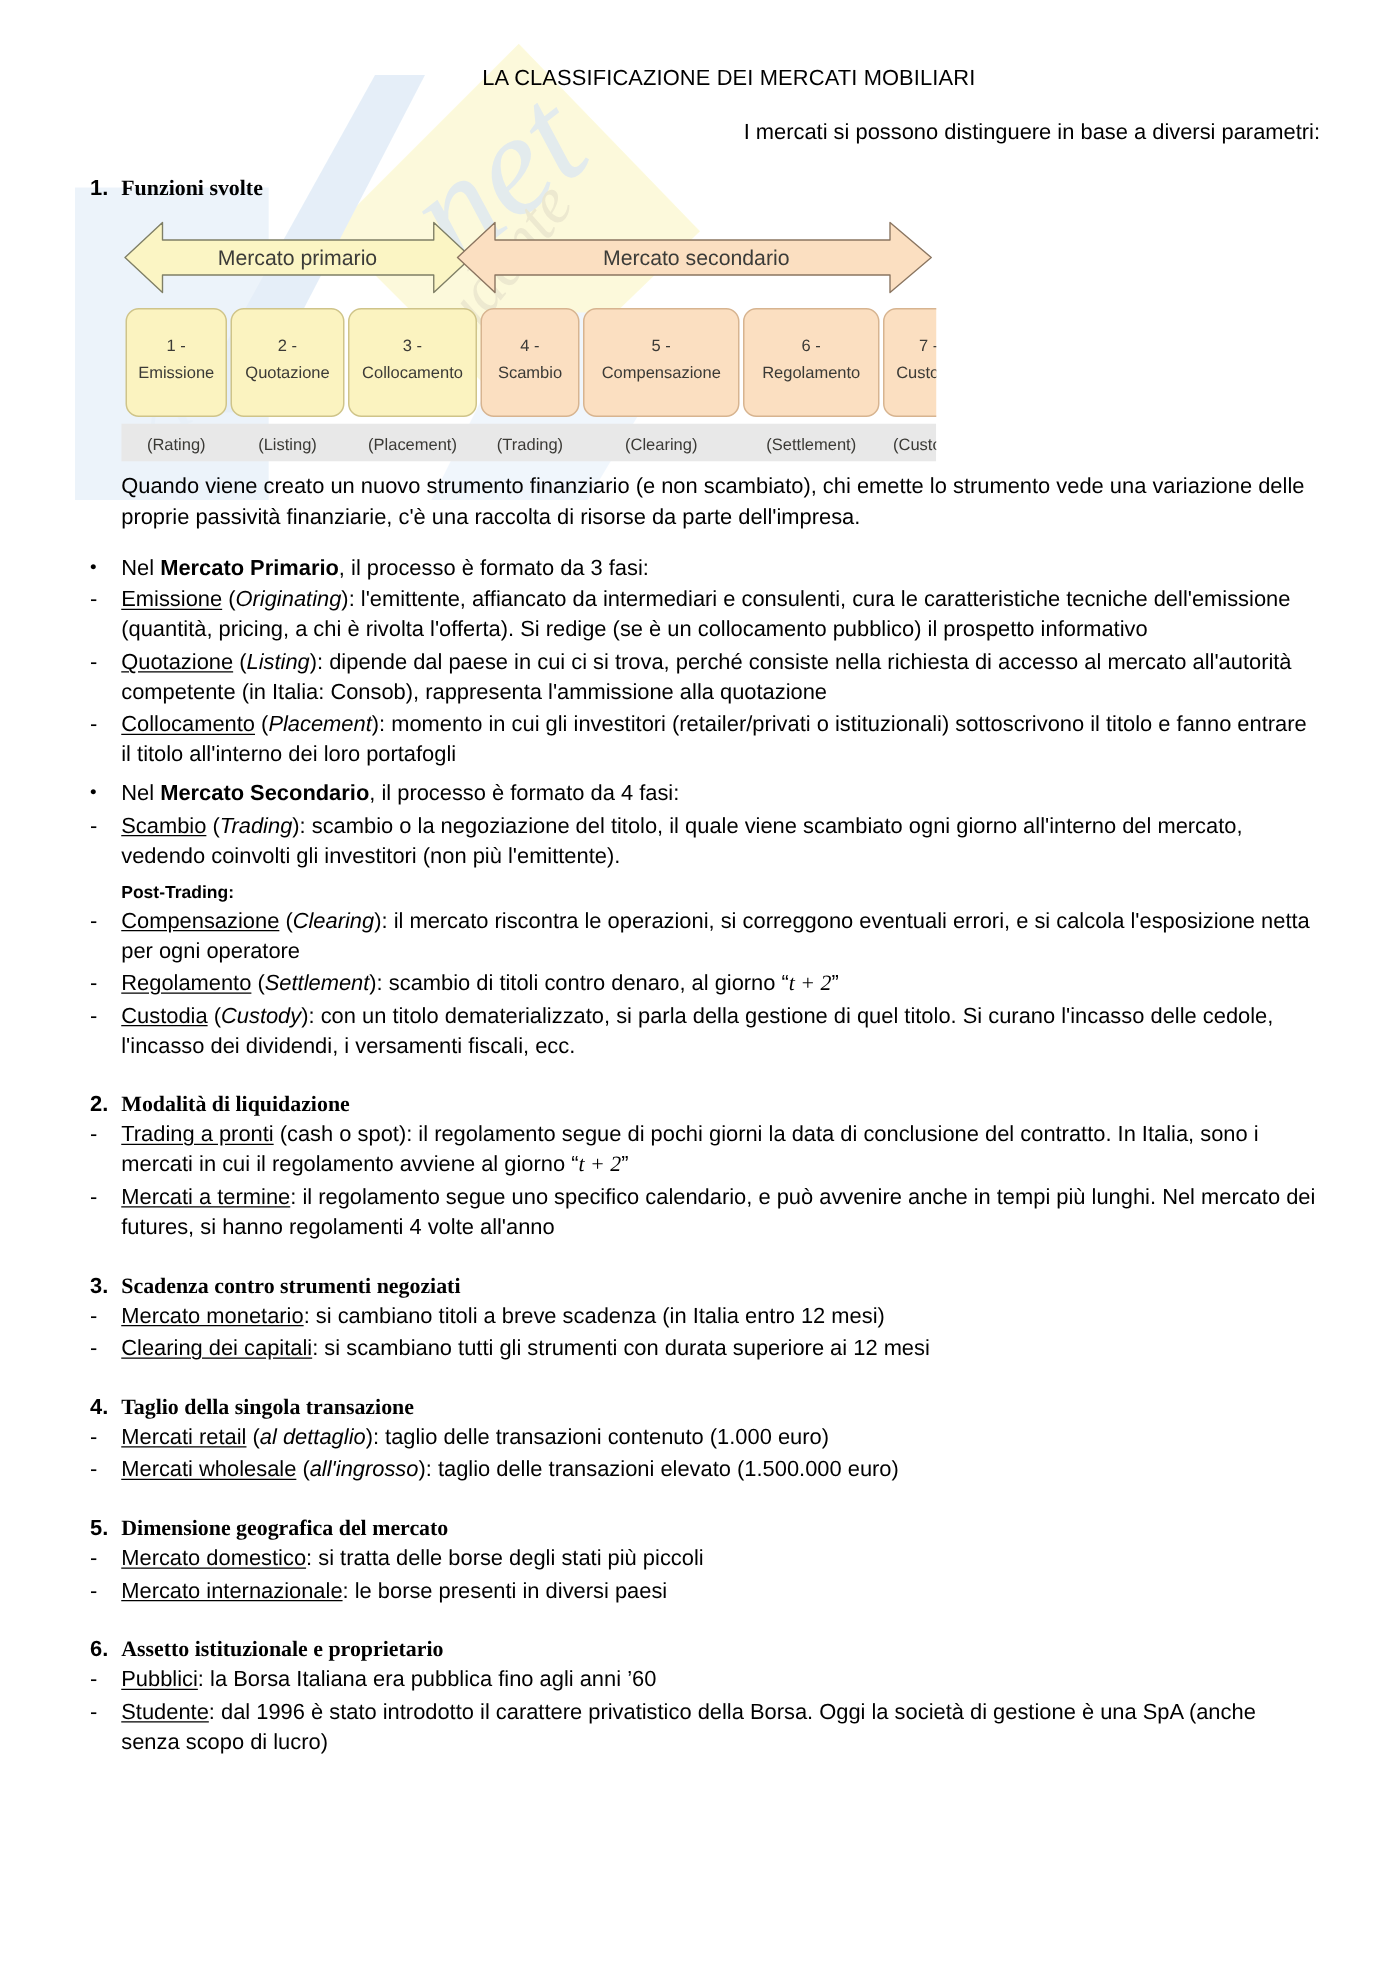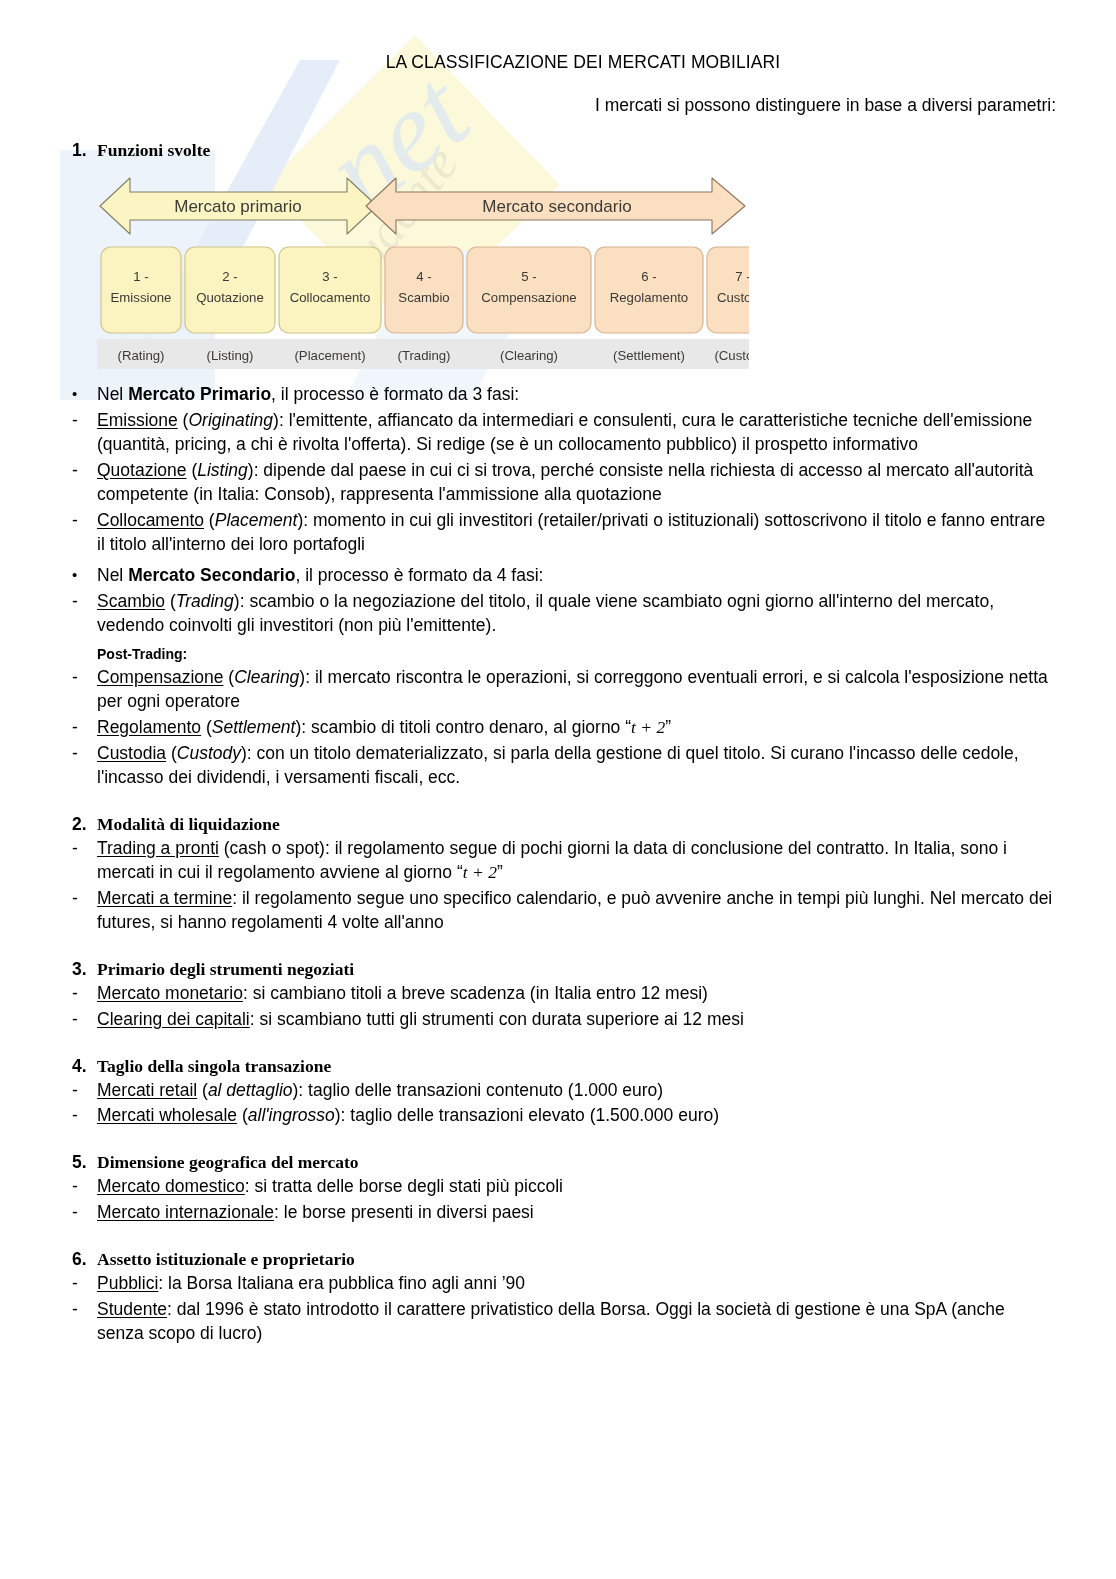--- a/index.html
+++ b/index.html
@@ -189,20 +189,21 @@
       <text class="eng-label" x="44" y="189" text-anchor="middle">(Rating)</text>
       <text class="eng-label" x="133" y="189" text-anchor="middle">(Listing)</text>
       <text class="eng-label" x="233" y="189" text-anchor="middle">(Placement)</text>
       <text class="eng-label" x="327" y="189" text-anchor="middle">(Trading)</text>
       <text class="eng-label" x="432" y="189" text-anchor="middle">(Clearing)</text>
       <text class="eng-label" x="552" y="189" text-anchor="middle">(Settlement)</text>
       <text class="eng-label" x="646" y="189" text-anchor="middle">(Custody)</text>
     </svg>
   </div>
 
+  <p class="para">Quando viene creato un nuovo strumento finanziario (e non scambiato), chi emette lo strumento vede una variazione delle proprie passività finanziarie, c'è una raccolta di risorse da parte dell'impresa.</p>
 
   <div>
       <div class="row">
         <span class="marker bullet">•</span>
         <span class="body"><span>Nel </span><b>Mercato Primario</b><span>, il processo è formato da 3 fasi:</span></span>
       </div>
       <div class="row tight">
         <span class="marker">-</span>
         <span class="body"><u>Emissione</u><span> (</span><i>Originating</i><span>): l'emittente, affiancato da intermediari e consulenti, cura le caratteristiche tecniche dell'emissione (quantità, pricing, a chi è rivolta l'offerta). Si redige (se è un collocamento pubblico) il prospetto informativo</span></span>
       </div>
@@ -245,21 +246,21 @@
       <div class="row tight">
         <span class="marker">-</span>
         <span class="body"><u>Trading a pronti</u><span> (cash o spot): il regolamento segue di pochi giorni la data di conclusione del contratto. In Italia, sono i mercati in cui il regolamento avviene al giorno “</span><span class="mathvar">t + 2</span><span>”</span></span>
       </div>
       <div class="row tight">
         <span class="marker">-</span>
         <span class="body"><u>Mercati a termine</u><span>: il regolamento segue uno specifico calendario, e può avvenire anche in tempi più lunghi. Nel mercato dei futures, si hanno regolamenti 4 volte all'anno</span></span>
       </div>
       <div class="num-item">
         <span class="num">3.</span>
-        <span class="num-text">Primario degli strumenti negoziati</span>
+        <span class="num-text">Scadenza contro strumenti negoziati</span>
       </div>
       <div class="row tight">
         <span class="marker">-</span>
         <span class="body"><u>Mercato monetario</u><span>: si cambiano titoli a breve scadenza (in Italia entro 12 mesi)</span></span>
       </div>
       <div class="row tight">
         <span class="marker">-</span>
         <span class="body"><u>Clearing dei capitali</u><span>: si scambiano tutti gli strumenti con durata superiore ai 12 mesi</span></span>
       </div>
       <div class="num-item">
@@ -285,21 +286,21 @@
       <div class="row tight">
         <span class="marker">-</span>
         <span class="body"><u>Mercato internazionale</u><span>: le borse presenti in diversi paesi</span></span>
       </div>
       <div class="num-item">
         <span class="num">6.</span>
         <span class="num-text">Assetto istituzionale e proprietario</span>
       </div>
       <div class="row tight">
         <span class="marker">-</span>
-        <span class="body"><u>Pubblici</u><span>: la Borsa Italiana era pubblica fino agli anni ’90</span></span>
+        <span class="body"><u>Pubblici</u><span>: la Borsa Italiana era pubblica fino agli anni ’60</span></span>
       </div>
       <div class="row tight">
         <span class="marker">-</span>
         <span class="body"><u>Studente</u><span>: dal 1996 è stato introdotto il carattere privatistico della Borsa. Oggi la società di gestione è una SpA (anche senza scopo di lucro)</span></span>
       </div>
     </div>
 
 </div>
 
 </body></html>

